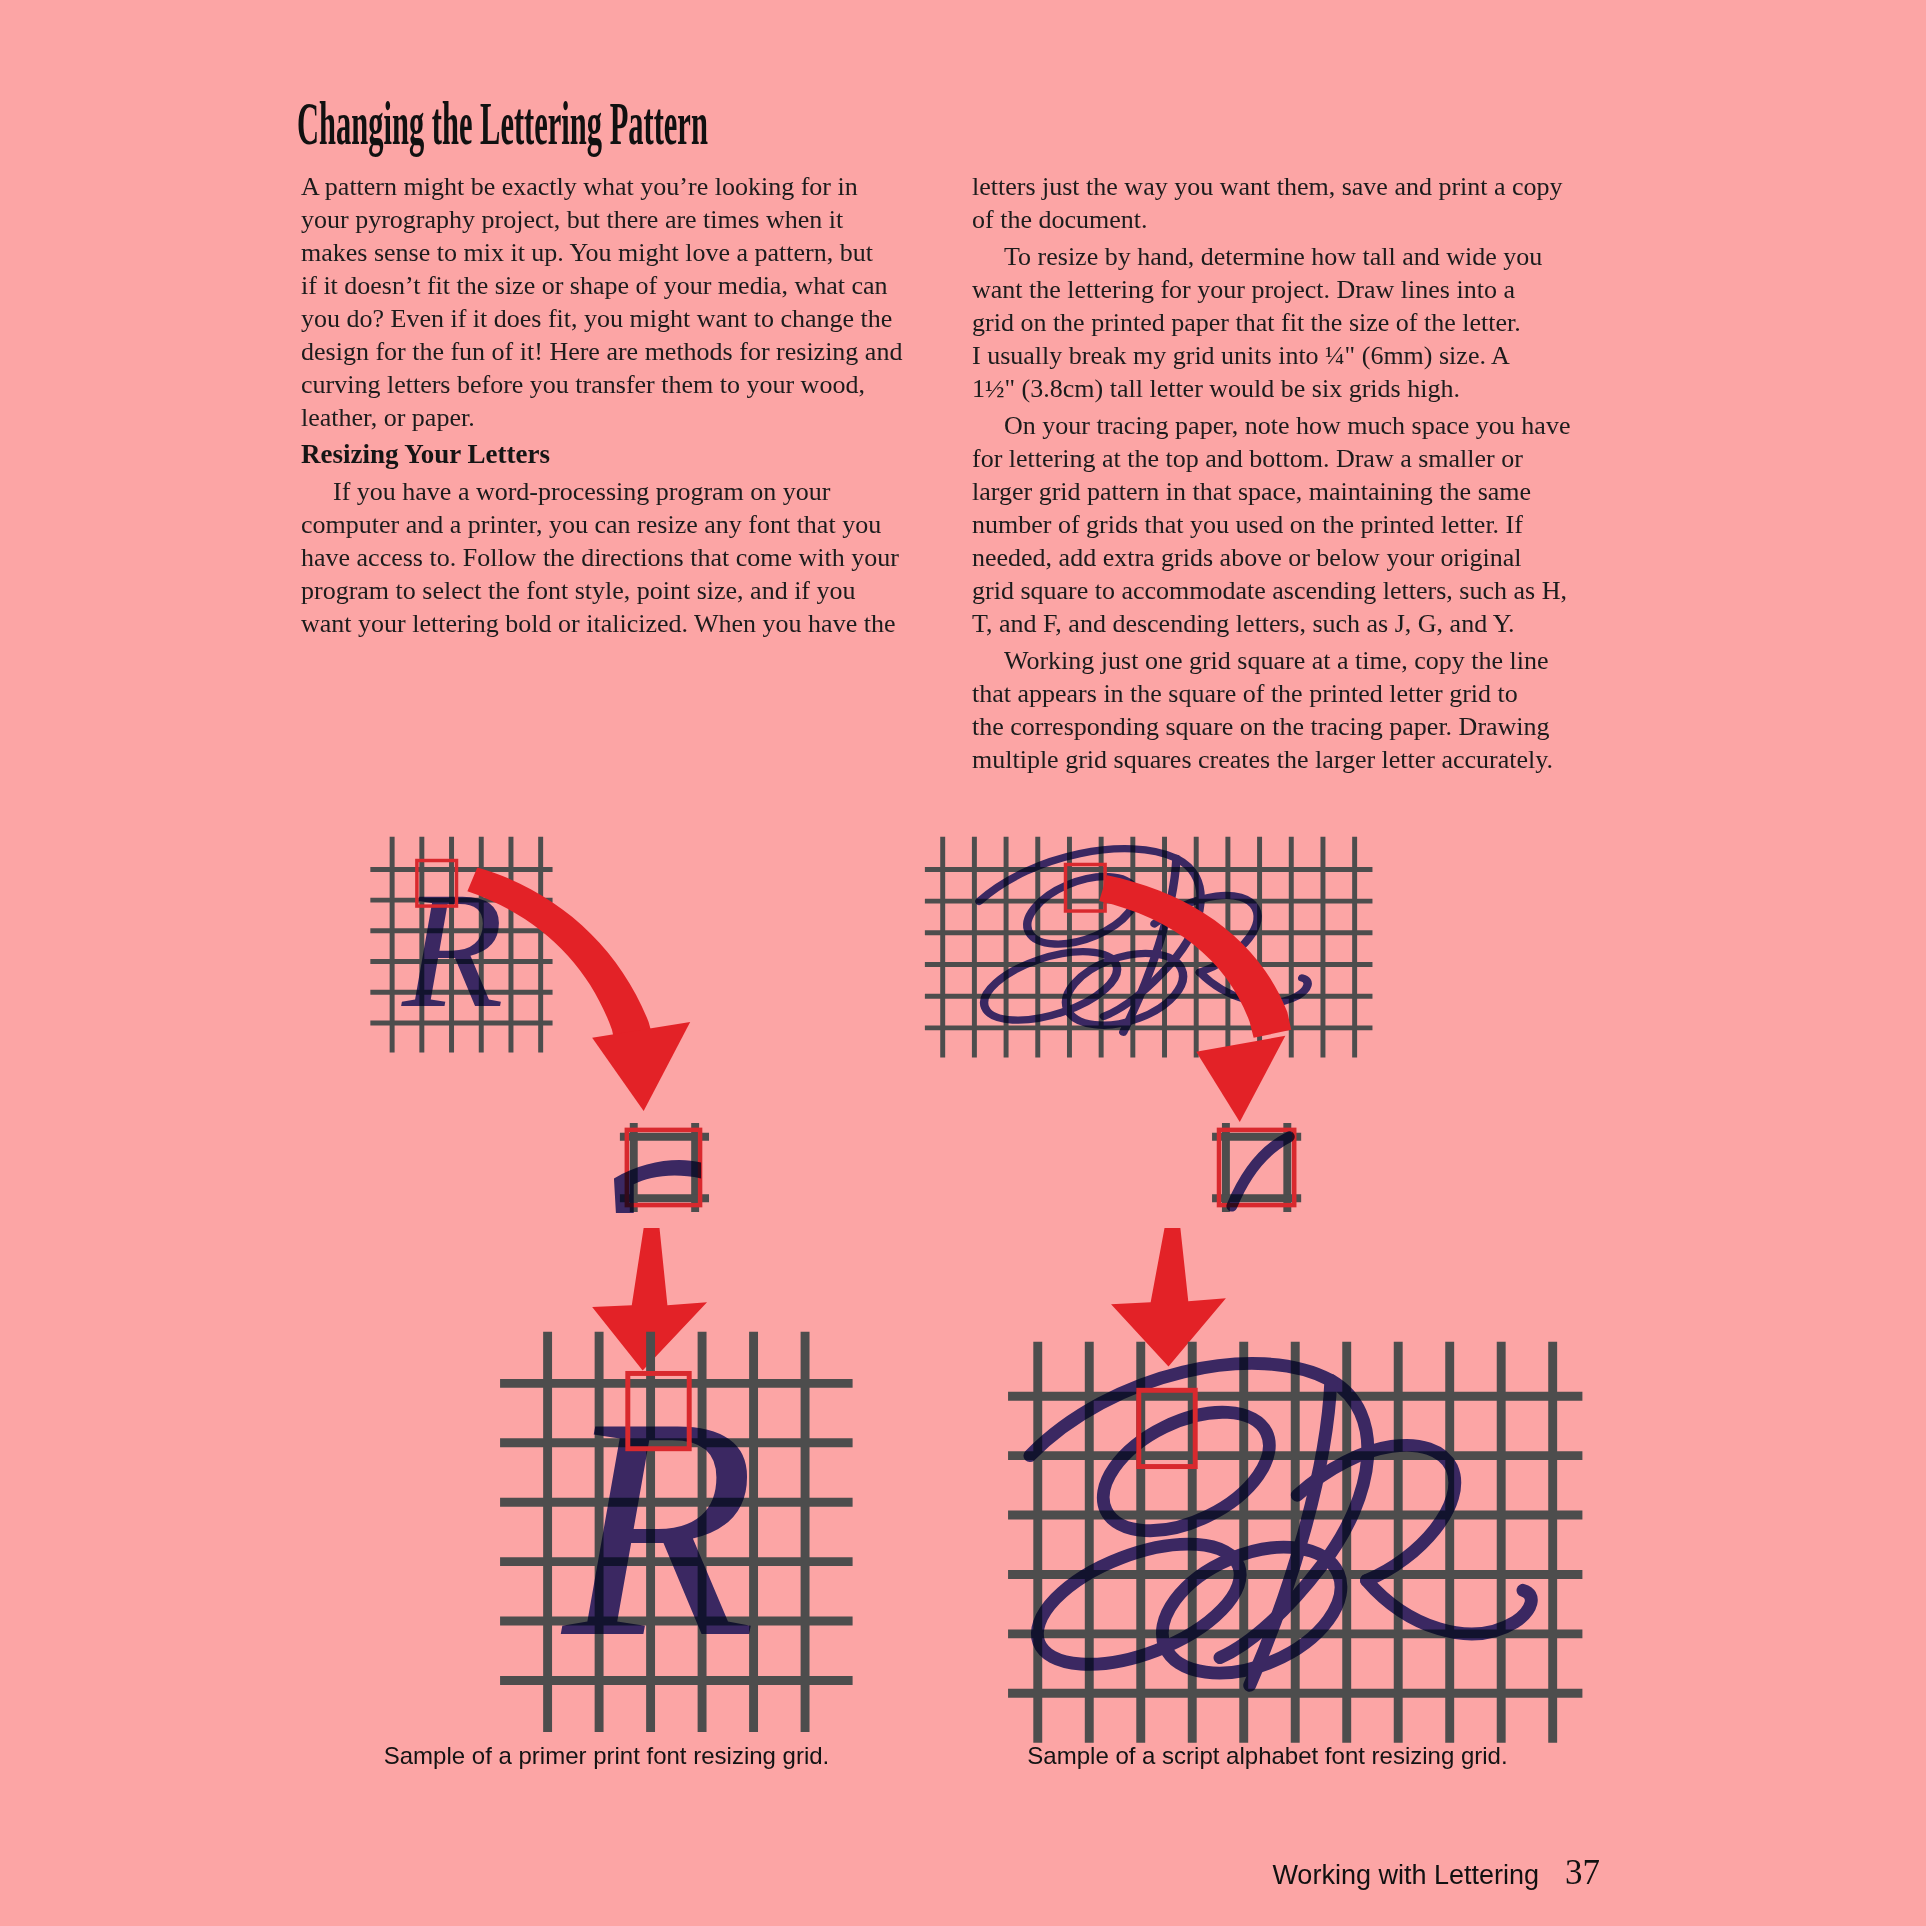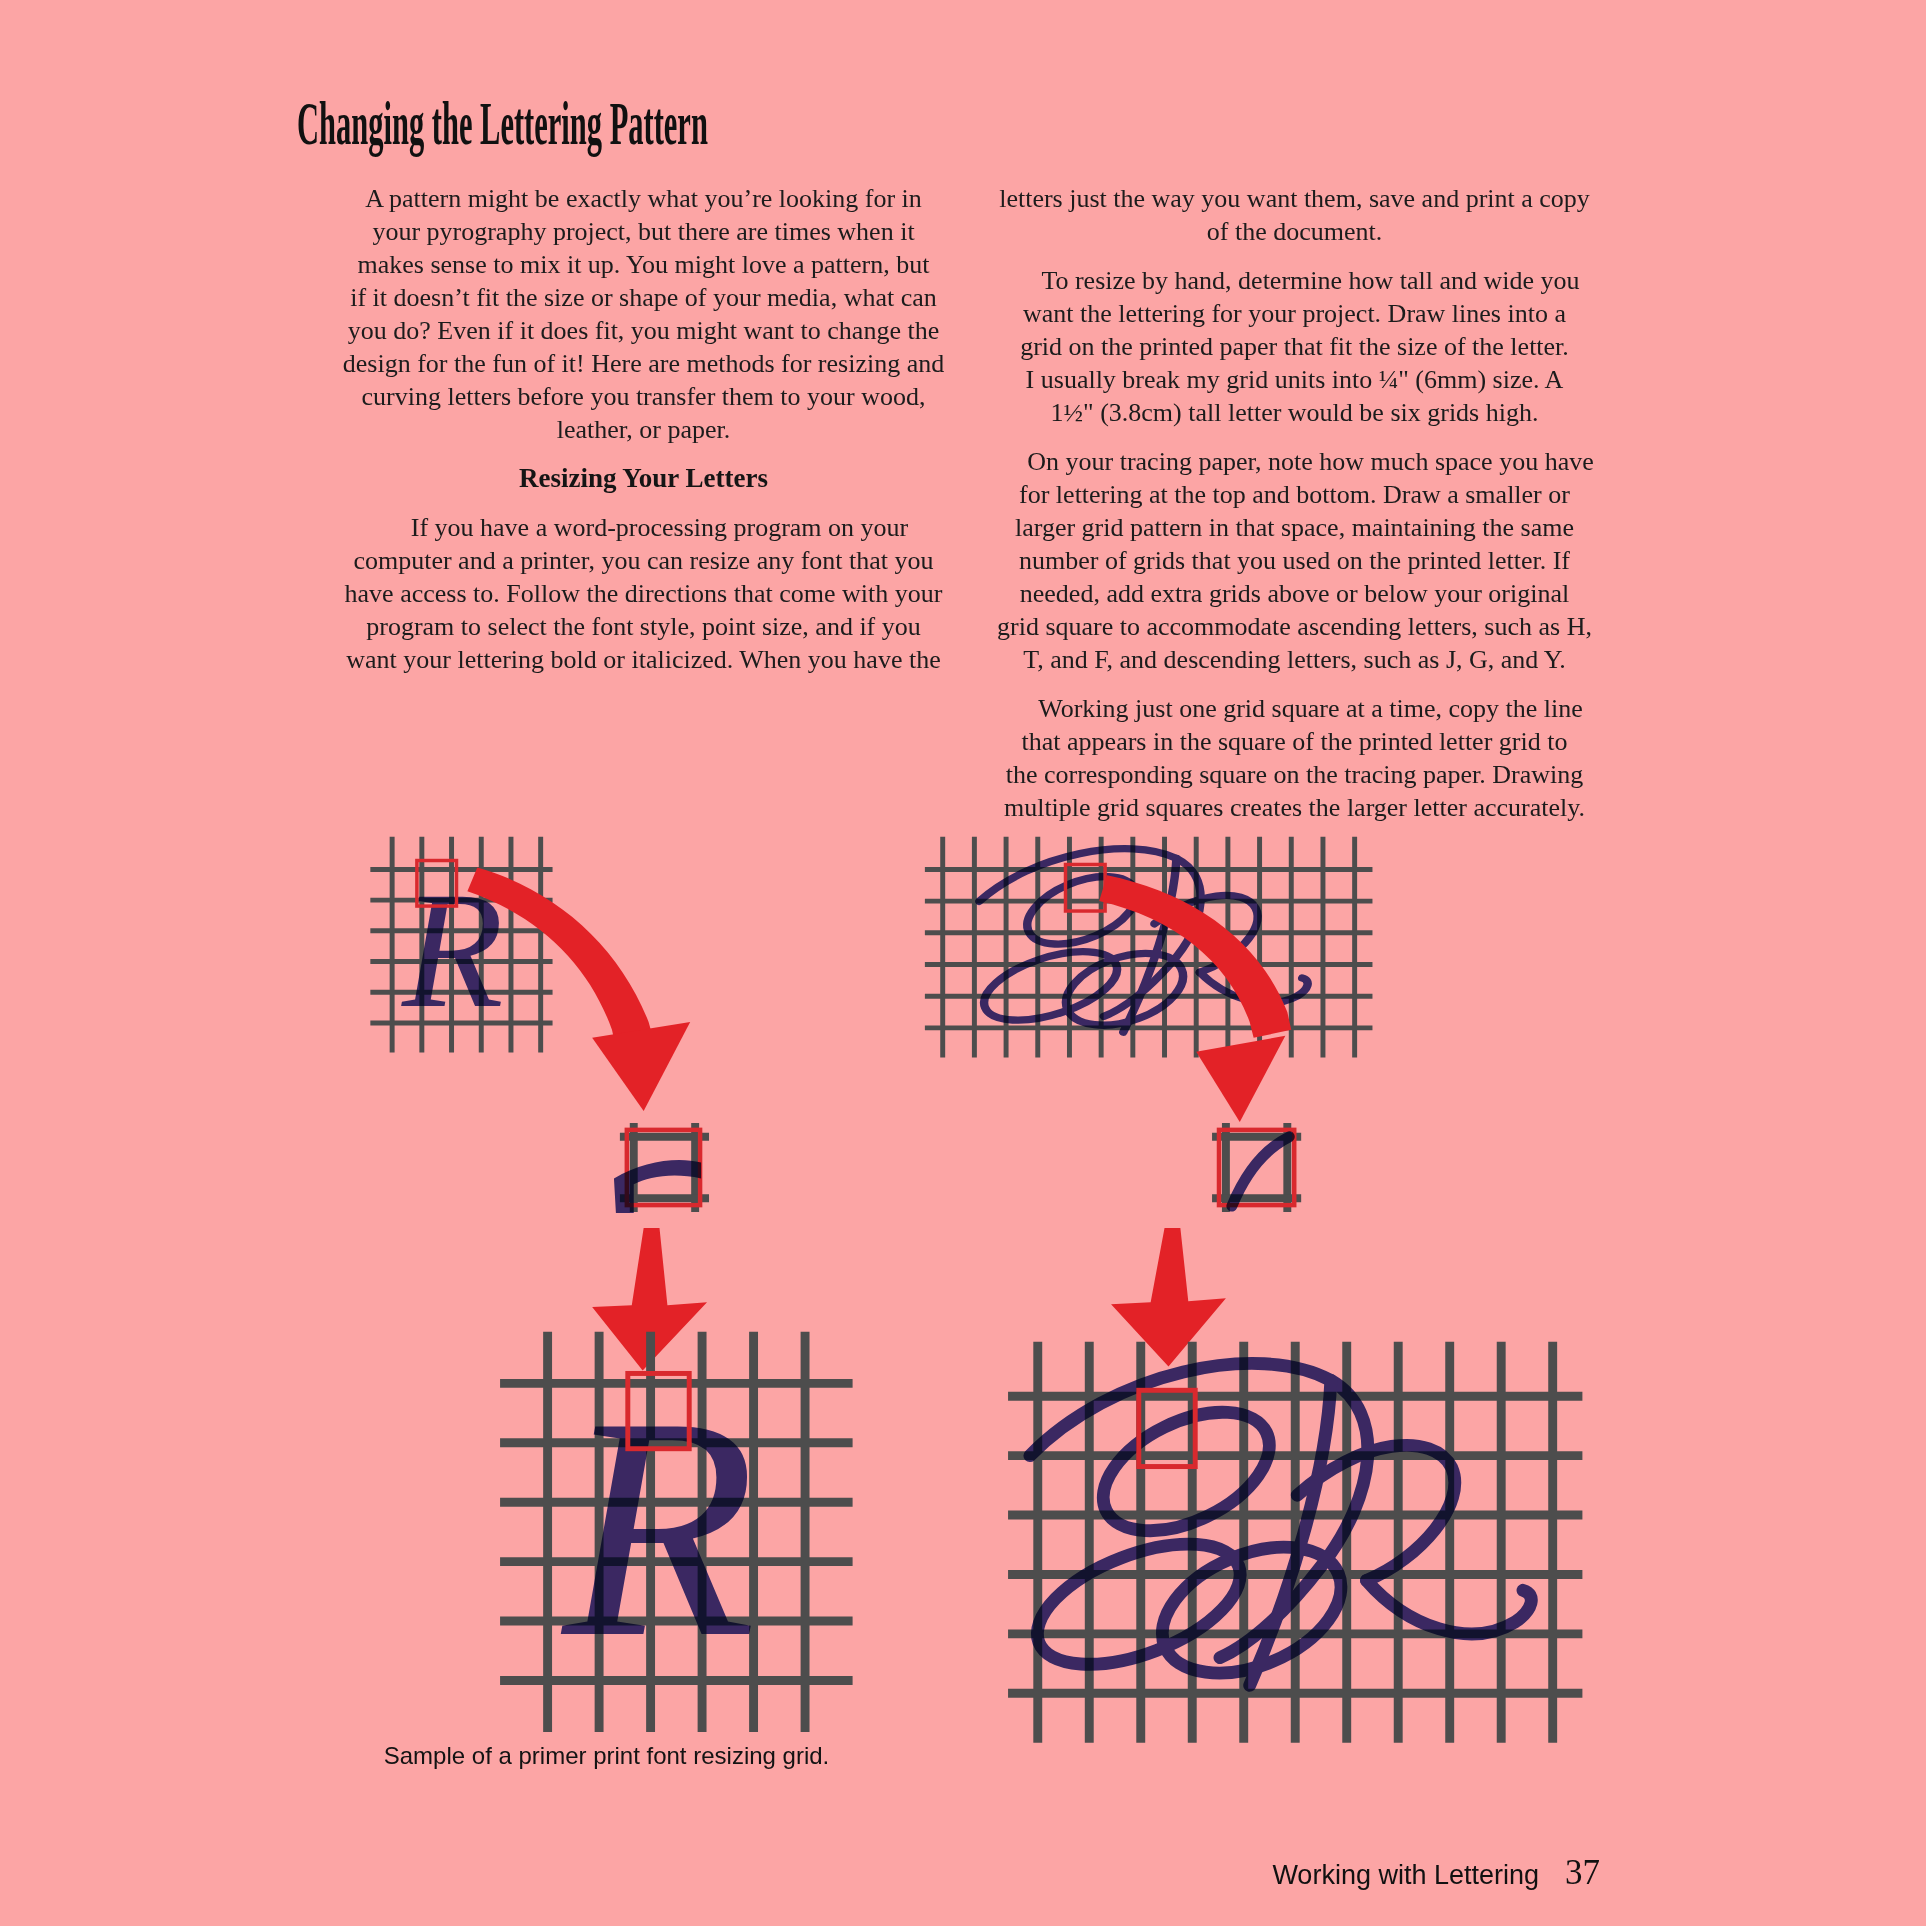--- a/index.html
+++ b/index.html
@@ -17,21 +17,21 @@
     transform:scaleX(0.5);transform-origin:left top;
     white-space:nowrap;letter-spacing:0px;margin:0;
     font-family:"Liberation Serif", serif;
   }
   .col{
     position:absolute;top:166px;
     font-size:26px;line-height:33px;color:#1c1c1c;
   }
   .col-left{left:297px;width:693px;}
   .col-right{left:968px;width:653px;}
-  .col p{margin:16px;white-space:pre-line;text-align:center;}
+  .col p{margin:4px;white-space:pre-line;}
   .col p.ind{text-indent:32px;}
   .subhead{
     margin:34px 0 0 0;font-size:27px;font-weight:bold;color:#151515;
   }
   .fig-svg{position:absolute;left:0;top:0;pointer-events:none;}
   .caption{
     position:absolute;top:1742px;
     font-family:"Liberation Sans", sans-serif;
     font-size:24px;color:#131313;text-align:center;
   }
@@ -161,20 +161,21 @@
 
       <path d="M 1176,1240 L 1192,1240 L 1200,1314 L 1238,1311 L 1180,1380 L 1122,1317 L 1162,1315 Z" fill="#e32227"></path>
 
       <path stroke="#4d4d4d" stroke-width="9" fill="none" d="M 1048 1355 V 1760 M 1100 1355 V 1760 M 1152 1355 V 1760 M 1204 1355 V 1760 M 1256 1355 V 1760 M 1308 1355 V 1760 M 1360 1355 V 1760 M 1412 1355 V 1760 M 1464 1355 V 1760 M 1516 1355 V 1760 M 1568 1355 V 1760 M 1018 1410 H 1598 M 1018 1470 H 1598 M 1018 1530 H 1598 M 1018 1590 H 1598 M 1018 1650 H 1598 M 1018 1710 H 1598 "></path>
       <use href="#scriptR" transform="translate(1002,1368)" style="mix-blend-mode:multiply"></use>
       <rect x="1150" y="1404" width="57" height="77" fill="none" stroke="#d9292e" stroke-width="5"></rect>
     </g>
   </svg>
 
   <div class="caption caption-left">Sample of a primer print font resizing grid.</div>
+  <div class="caption caption-right">Sample of a script alphabet font resizing grid.</div>
 
   <div class="footer">
     <span class="section">Working with Lettering</span>
     <span class="pagenum">37</span>
   </div>
 
 </div>
 
 
 </body></html>

